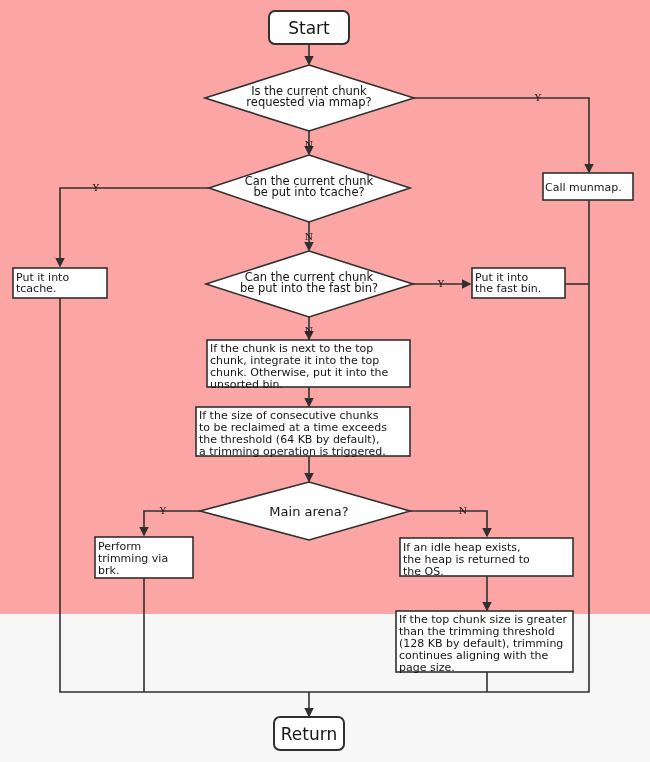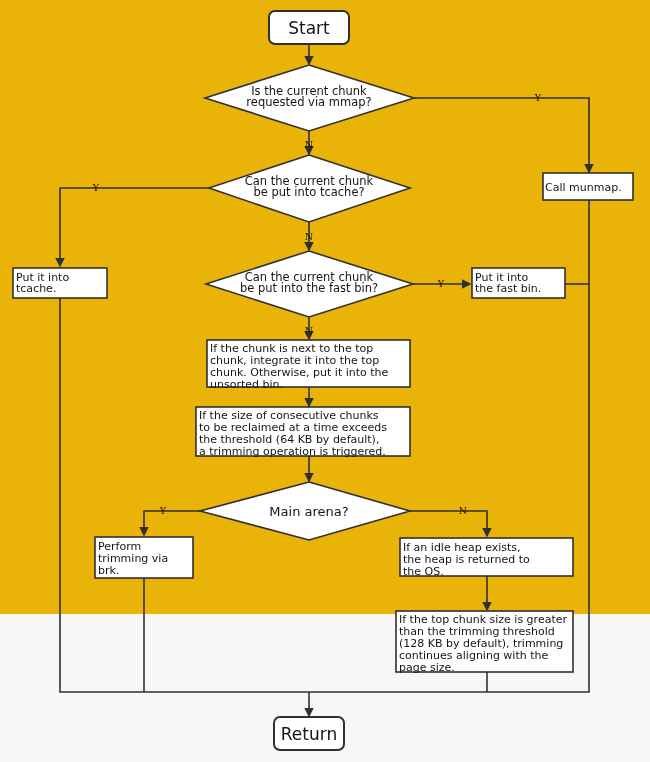--- a/index.html
+++ b/index.html
@@ -10,21 +10,21 @@
   body {
     width: 650px;
     height: 762px;
     font-family: "DejaVu Sans", sans-serif;
     overflow: hidden;
   }
   #flow-root {
     position: relative;
     width: 650px;
     height: 614px;
-    background: #eab308;
+    background: #fca5a5;
   }
   svg.flow-canvas {
     position: absolute;
     left: 0; top: 0;
     width: 650px;
     height: 762px;
   }
   .node-shape {
     fill: #ffffff;
     stroke: #303030;

